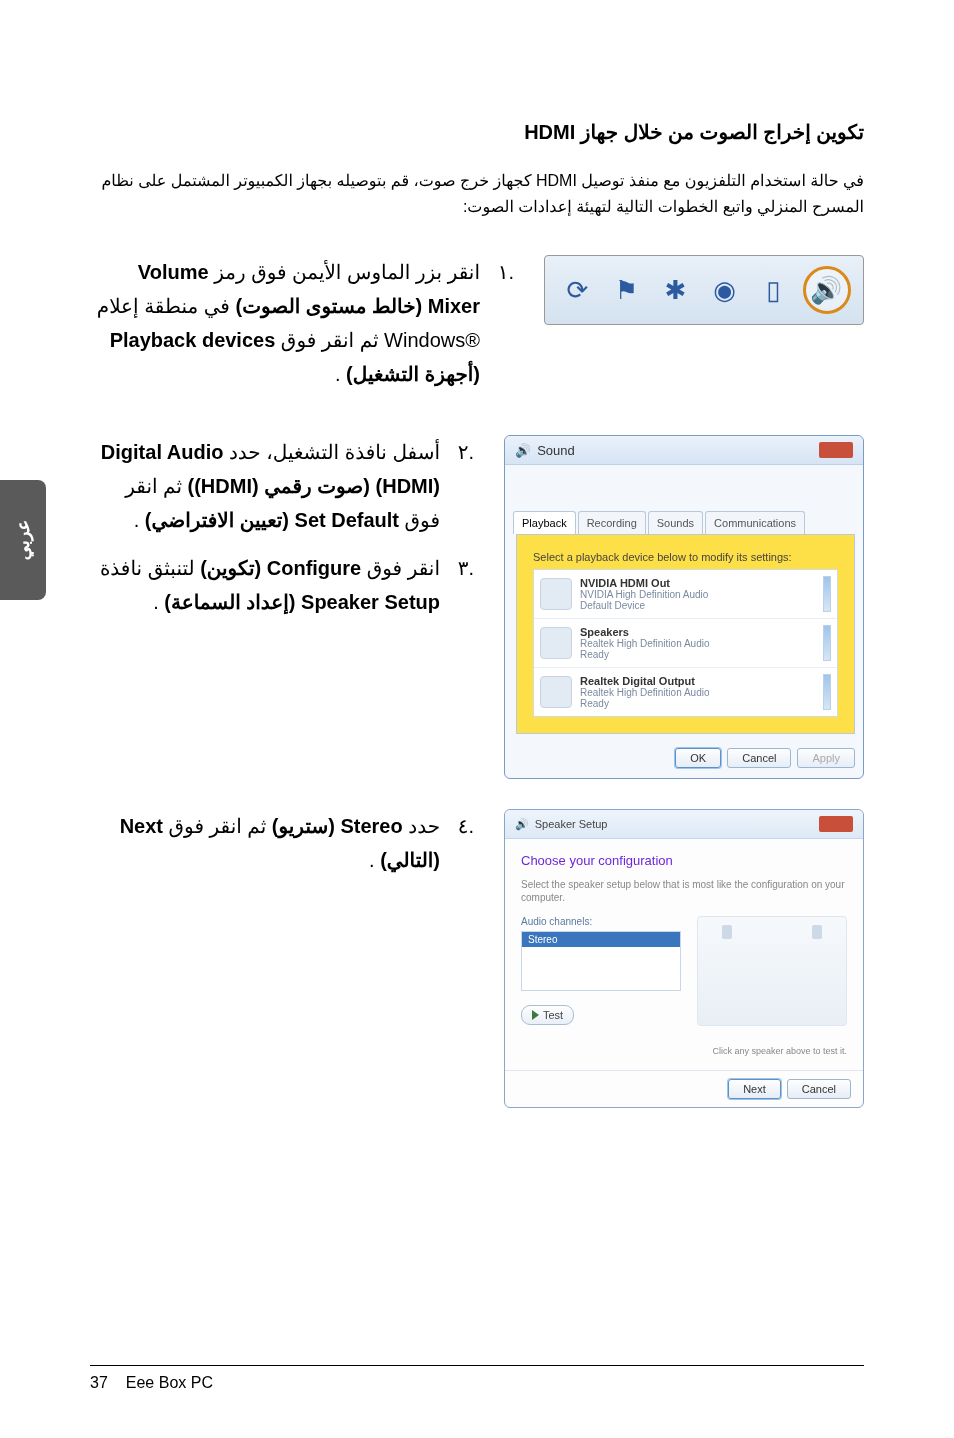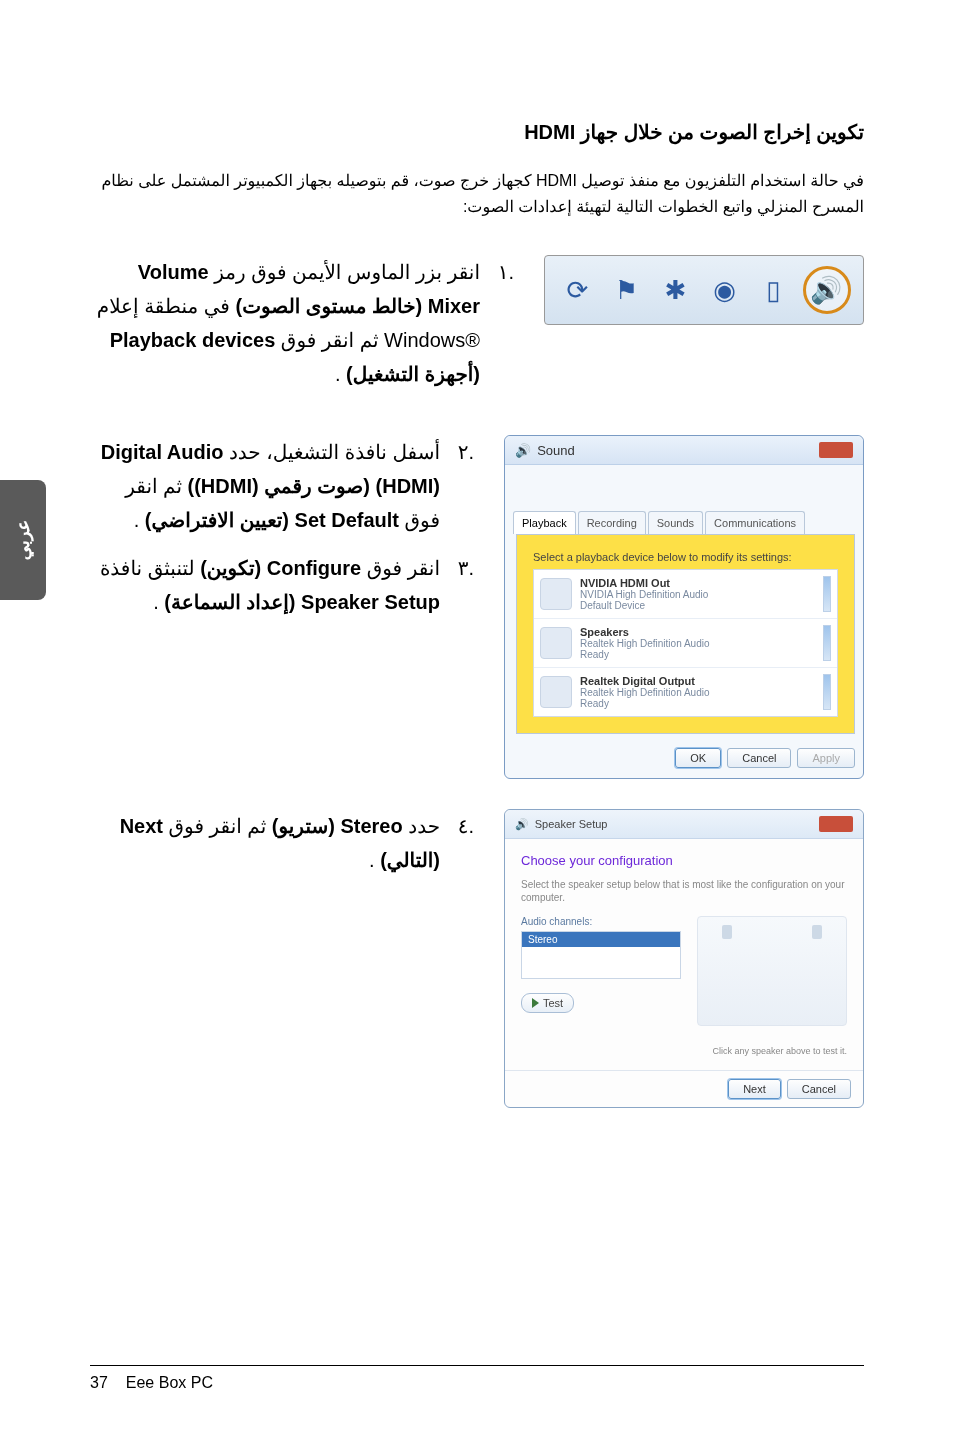--- a/index.html
+++ b/index.html
@@ -266,21 +266,21 @@
     top: 8px;
     width: 10px; height: 14px;
     background: #cdd9e6;
     border-radius: 2px;
   }
   .setup-dialog .rightc::before { left: 24px; }
   .setup-dialog .rightc::after { right: 24px; }
   .listhdr { color: #5b7aa0; font-size: 10px; margin-bottom: 4px; }
   .listbox {
     border: 1px solid #c9d6e6;
-    height: 48px;
+    height: 60px;
     background: #fff;
   }
   .listbox .row1 {
     background: #3a75bd;
     color: #fff;
     font-size: 10px;
     padding: 2px 6px;
   }
   .testbtn {
     margin-top: 14px;

